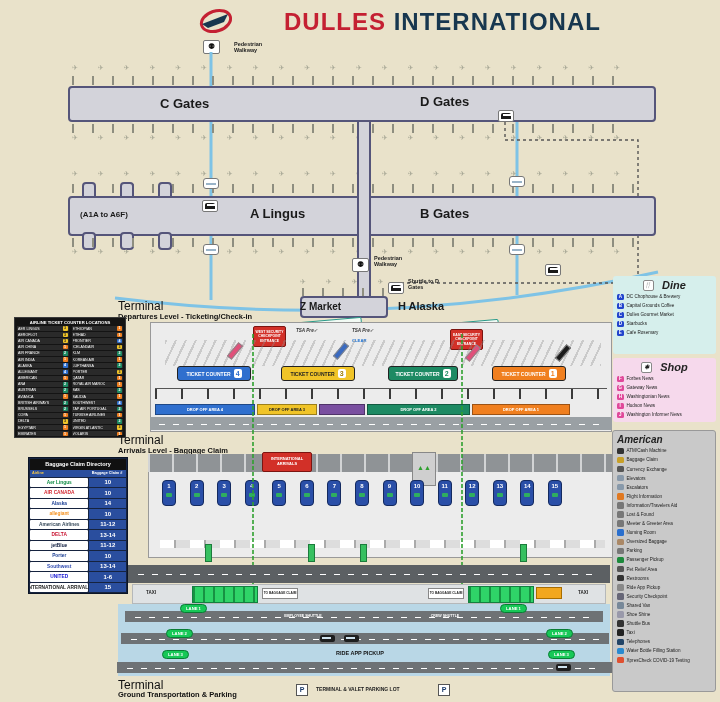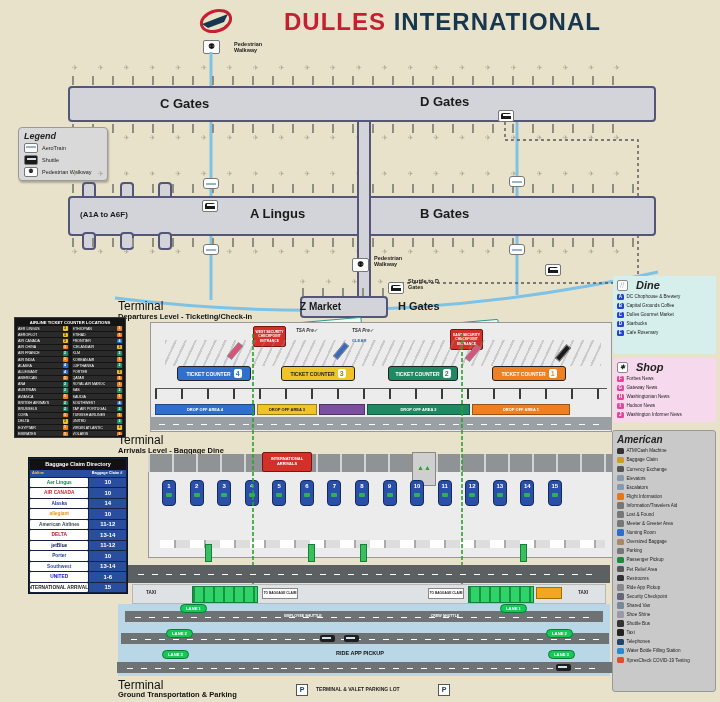--- a/index.html
+++ b/index.html
@@ -54,21 +54,21 @@
   .dir .hd{background:#111;color:#fff;font-size:5.5px;font-weight:bold;text-align:center;padding:2px 0;line-height:1.2;}
   .dir .cols{display:flex;background:#2a4e9e;color:#fff;font-size:3.8px;font-weight:bold;}
   .dir .cols span{padding:1.5px 2px;}
   .dir .cols .c1{flex:1.6;color:#f7c948;}
   .dir .cols .c2{flex:1;text-align:center;}
   .dir-row{display:flex;margin-top:1px;height:9.5px;}
   .dir-logo{flex:1.6;background:#fff;border-radius:1px;font-size:4.8px;font-weight:bold;display:flex;align-items:center;justify-content:center;overflow:hidden;white-space:nowrap;}
   .dir-claim{flex:1;background:#2a4e9e;color:#fff;font-size:6px;font-weight:bold;display:flex;align-items:center;justify-content:center;margin-left:1px;}
   
   .panel{position:absolute;left:613px;width:103px;box-sizing:border-box;padding:3px 4px;}
-  .panel h3{margin:0 0 2px 0;font-size:11px;font-style:italic;display:flex;align-items:center;gap:8px;}
+  .panel h3{margin:0 0 2px 0;font-size:11px;font-style:italic;display:flex;align-items:center;gap:8px;justify-content:center;}
   .panel .pi{display:flex;align-items:flex-start;gap:3px;margin:2.5px 0;font-size:4.6px;color:#222;line-height:1.15;}
   .pbadge{flex:0 0 auto;width:6.5px;height:6.5px;border-radius:1.5px;color:#fff;font-size:4.5px;line-height:6.5px;text-align:center;font-weight:bold;}
   .badge-dine{background:#2244cc;} .badge-shop{background:#e0489a;}
   .amen{position:absolute;left:612px;top:430px;width:104px;height:262px;background:#c9c9c9;border:1px solid #999;border-radius:3px;padding:3px 4px;box-sizing:border-box;}
   .amen h3{margin:0 0 2px 0;font-size:10px;font-style:italic;font-weight:bold;}
   .amen .ai{display:flex;align-items:center;gap:3px;margin:2.6px 0;font-size:4.6px;color:#222;}
   .am-ico{flex:0 0 auto;width:6.5px;height:6.5px;border-radius:1.5px;}
   
   .terminal{position:absolute;background:#ececec;border:1px solid #999;box-sizing:border-box;}
   .colstrip{position:absolute;background:repeating-linear-gradient(90deg,#3a3a3a 0 2px,transparent 2px 26px);border-top:1px solid #555;}
@@ -116,35 +116,20 @@
 
   <div class="planes" style="left:72px;top:64px;width:560px;"></div>
   <div class="ticks" style="left:72px;top:76px;width:560px;height:9px;"></div>
   <div class="band" style="left:68px;top:86px;width:588px;height:36px;"></div>
   <div class="gates-label" style="left:160px;top:96px;width:170px;font-size:13px;">C Gates</div>
   <div class="gates-label" style="left:420px;top:94px;width:160px;font-size:13px;">D Gates</div>
   <div class="ticks" style="left:72px;top:124px;width:560px;height:9px;"></div>
   <div class="planes" style="left:72px;top:134px;width:560px;"></div>
   <div class="shuttle-ico" style="left:498px;top:110px;"></div>
 
-  <div class="legend">
-    <h4>Legend</h4>
-    <div class="li">
-        <span class="ic train"></span>
-        <span>AeroTrain</span>
-      </div>
-    <div class="li">
-        <span class="ic bus"></span>
-        <span>Shuttle</span>
-      </div>
-    <div class="li">
-        <span class="ic walk">⚉</span>
-        <span>Pedestrian Walkway</span>
-      </div>
-  </div>
 
   <div class="planes" style="left:72px;top:170px;width:580px;"></div>
   <div class="ticks" style="left:72px;top:184px;width:580px;height:9px;"></div>
   <div class="band" style="left:82px;top:182px;width:14px;height:18px;"></div>
   <div class="band" style="left:120px;top:182px;width:14px;height:18px;"></div>
   <div class="band" style="left:158px;top:182px;width:14px;height:18px;"></div>
   <div class="band" style="left:68px;top:196px;width:588px;height:40px;"></div>
   <div class="band" style="left:82px;top:232px;width:14px;height:18px;"></div>
   <div class="band" style="left:120px;top:232px;width:14px;height:18px;"></div>
   <div class="band" style="left:158px;top:232px;width:14px;height:18px;"></div>
@@ -163,21 +148,21 @@
   <div class="abs" style="left:357px;top:122px;width:14px;height:178px;background:#d3d3da;border-left:2px solid #55557a;border-right:2px solid #55557a;box-sizing:border-box;"></div>
   <div class="walk-ico" style="left:352px;top:258px;">⚉</div>
   <div class="tinylabel" style="left:374px;top:255px;width:44px;">Pedestrian Walkway</div>
   <div class="shuttle-ico" style="left:388px;top:282px;"></div>
   <div class="tinylabel" style="left:408px;top:278px;width:40px;">Shuttle to D Gates</div>
 
   <div class="planes" style="left:300px;top:278px;width:88px;"></div>
   <div class="ticks" style="left:302px;top:288px;width:84px;height:8px;"></div>
   <div class="band" style="left:300px;top:296px;width:88px;height:22px;"></div>
   <div class="gates-label" style="left:300px;top:301px;width:88px;font-size:10px;">Z Market</div>
-  <div class="gates-label" style="left:398px;top:300px;width:70px;font-size:11px;text-align:left;">H Gates</div>
+  <div class="gates-label" style="left:398px;top:300px;width:70px;font-size:11px;text-align:left;">H Alaska</div>
   <div class="skew" style="left:288px;top:320px;width:72px;height:9px;">Security Checkpoint</div>
   <div class="skew" style="left:425px;top:322px;width:72px;height:9px;">Security Checkpoint</div>
 
   <div class="sec-title" style="left:118px;top:299px;">Terminal</div>
   <div class="sec-sub" style="left:118px;top:312px;">Departures Level - Ticketing/Check-in</div>
 
   <div class="terminal" style="left:150px;top:322px;width:462px;height:110px;"></div>
   <div class="redbox" style="left:253px;top:326px;width:33px;height:21px;">WEST SECURITY CHECKPOINT ENTRANCE</div>
   <div class="redbox" style="left:450px;top:329px;width:33px;height:21px;">EAST SECURITY CHECKPOINT ENTRANCE</div>
   <div class="tsapre" style="left:296px;top:328px;">TSA Pre✓</div>
@@ -366,21 +351,21 @@
           </div>
           <div class="airrow">
             <span class="nm">VOLARIS</span>
             <span class="bd" data-c="1">1</span>
           </div>
         </div>
     </div>
   </div>
 
   <div class="sec-title" style="left:118px;top:433px;">Terminal</div>
-  <div class="sec-sub" style="left:118px;top:446px;">Arrivals Level - Baggage Dine</div>
+  <div class="sec-sub" style="left:118px;top:446px;">Arrivals Level - Baggage Claim</div>
 
   <div class="terminal" style="left:148px;top:454px;width:468px;height:104px;"></div>
   <div class="abs" style="left:148px;top:454px;width:468px;height:18px;background:#8f9396 repeating-linear-gradient(90deg,rgba(255,255,255,.6) 0 2px,transparent 2px 24px);"></div>
   <div class="redbox" style="left:262px;top:452px;width:50px;height:20px;font-size:4px;">INTERNATIONAL ARRIVALS</div>
   <div class="abs" style="left:412px;top:452px;width:24px;height:34px;background:#cfcfcf;border:1px solid #888;box-sizing:border-box;text-align:center;color:#2fa02f;font-size:7px;line-height:30px;">▲▲</div>
   <div class="carousels">
 
   <span class="carousel">
         <b>1</b>
         <i></i>

